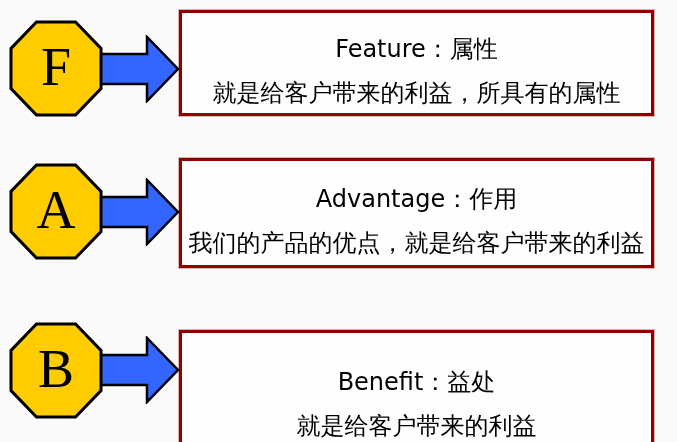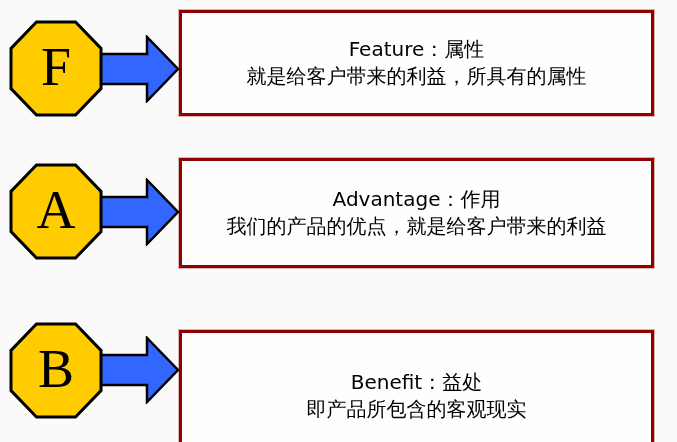--- a/index.html
+++ b/index.html
@@ -62,24 +62,25 @@
     align-items: center;
     justify-content: center;
     text-align: center;
     z-index: 0;
   }
   .box.r1 { top: 10px;  height: 106px; }
   .box.r2 { top: 158px; height: 110px; justify-content: center; }
   .box.r3 { top: 330px; height: 132px; }
 
   .box .title, .box .desc {
-    font-size: 20px;
+    font-size: 24px;
     line-height: 27px;
     color: var(--text, #000000);
     white-space: nowrap;
+    margin-top: 17px;
   }
 </style>
 </head>
 <body>
 
 <div class="page">
 
   <div class="oct r1">
     <svg viewBox="0 0 94 97" aria-hidden="true">
       <polygon points="27.5,2 66.5,2 92,28.4 92,68.6 66.5,95 27.5,95 2,68.6 2,28.4" style="fill:var(--octagon-fill,#FFCC00);stroke:var(--octagon-border,#000000);stroke-width:3;stroke-linejoin:miter"></polygon>
@@ -112,16 +113,16 @@
     <svg viewBox="0 0 94 97" aria-hidden="true">
       <polygon points="27.5,2 66.5,2 92,28.4 92,68.6 66.5,95 27.5,95 2,68.6 2,28.4" style="fill:var(--octagon-fill,#FFCC00);stroke:var(--octagon-border,#000000);stroke-width:3;stroke-linejoin:miter"></polygon>
     </svg>
     <span class="letter">B</span>
   </div>
   <svg class="arrow r3" viewBox="0 0 84 68" aria-hidden="true">
     <polygon points="0,19 51,19 51,2 82,34 51,66 51,49 0,49" style="fill:var(--arrow-fill,#3366FF);stroke:var(--arrow-border,#000000);stroke-width:2.5;stroke-linejoin:miter"></polygon>
   </svg>
   <div class="box r3">
     <div class="title">Benefit：益处</div>
-    <div class="desc">即产品所包含的客观现实</div>
+    <div class="desc">就是给客户带来的利益</div>
   </div>
 
 </div>
 
 </body></html>

